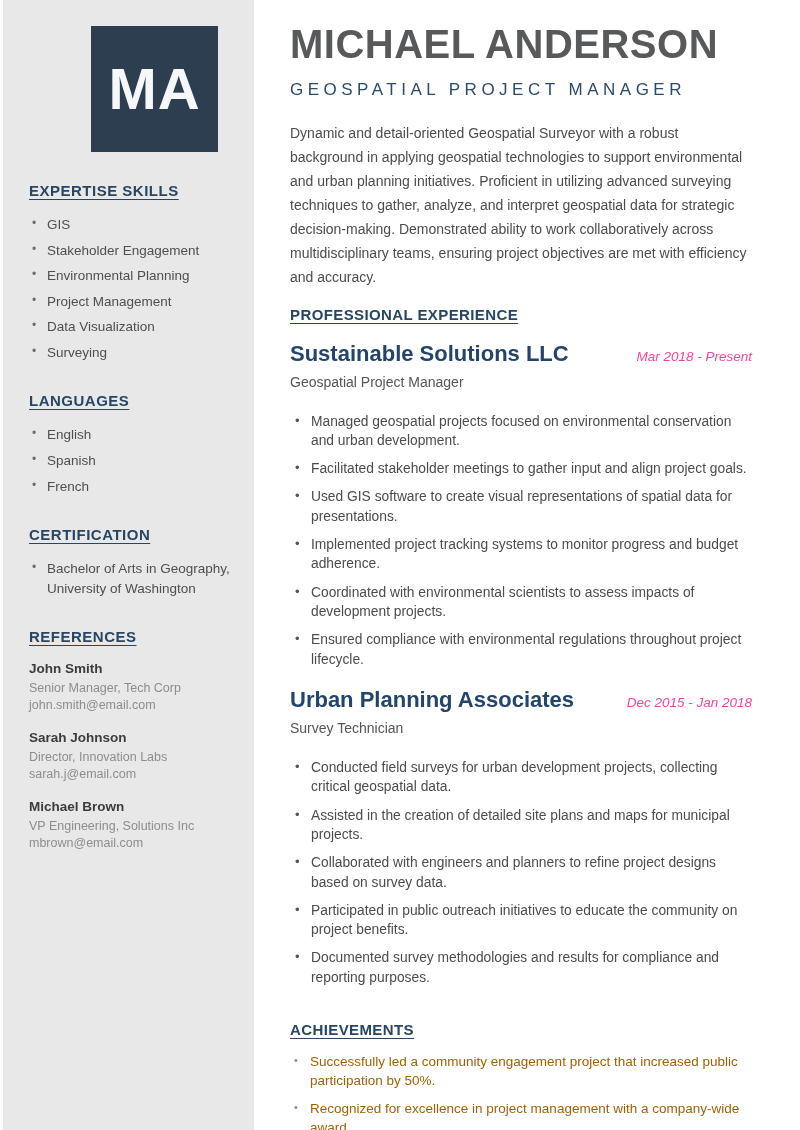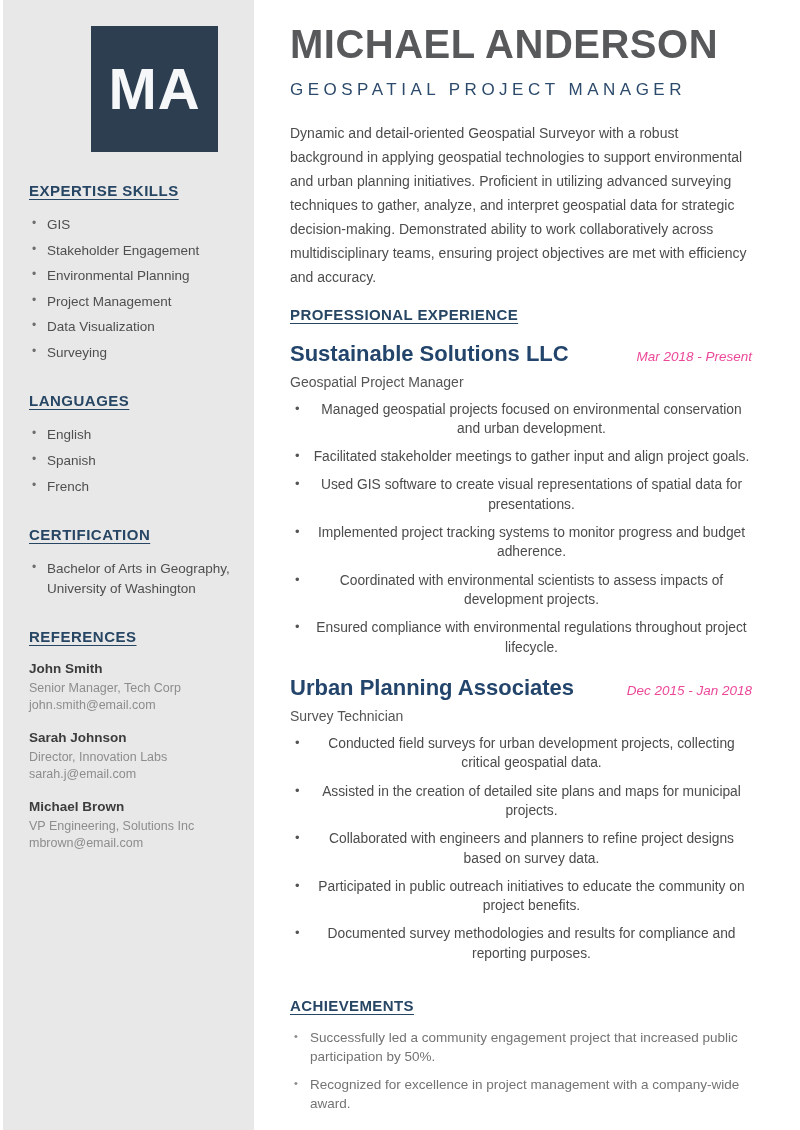--- a/index.html
+++ b/index.html
@@ -91,39 +91,39 @@
   .section-heading.tight { margin-top: 16px; }
 
   .job-head {
     display: flex; justify-content: space-between; align-items: baseline;
     margin-top: 18px;
   }
   .job-company { font-size: 22px; font-weight: bold; color: #23456b; }
   .job-dates { font-size: 13.5px; font-style: italic; color: #ec4899; }
   .job-role { margin-top: 7px; font-size: 14px; color: #555555; }
 
-  .job-bullets { list-style: none; margin-top: 10px; text-align: center; }
+  .job-bullets { list-style: none; margin-top: 22px; }
   .job-bullets li {
     position: relative;
     padding-left: 21px;
     font-size: 13.8px; color: #4c4c4c;
     line-height: 1.4;
     margin-bottom: 9px;
   }
   .job-bullets li::before {
     content: "\2022";
     position: absolute; left: 5px; top: 0;
     color: #555555; font-size: 13px;
   }
 
   .ach-bullets { list-style: none; margin-top: 15px; }
   .ach-bullets li {
     position: relative;
     padding-left: 20px;
-    font-size: 13.5px; color: #737373;
+    font-size: 13.5px; color: #a16207;
     line-height: 1.4;
     margin-bottom: 9px;
   }
   .ach-bullets li::before {
     content: "\2022";
     position: absolute; left: 4px; top: 0;
     color: #8a8a8a; font-size: 11px;
   }
 </style>
 </head>

